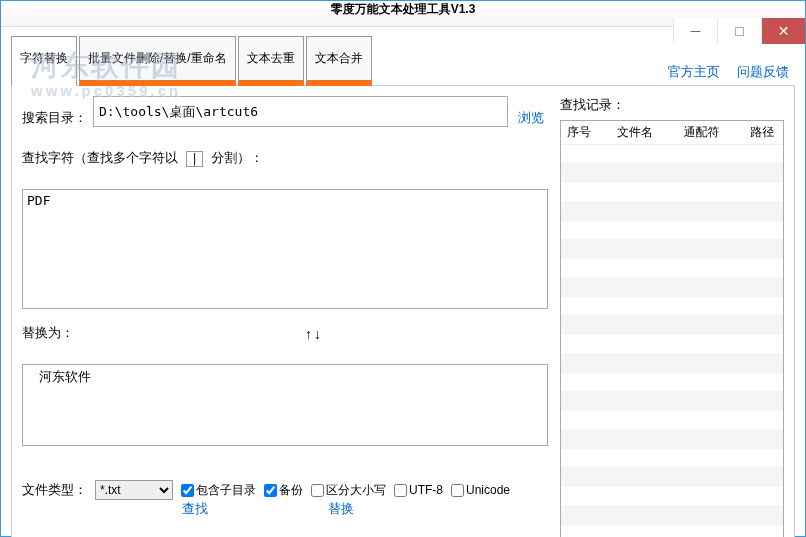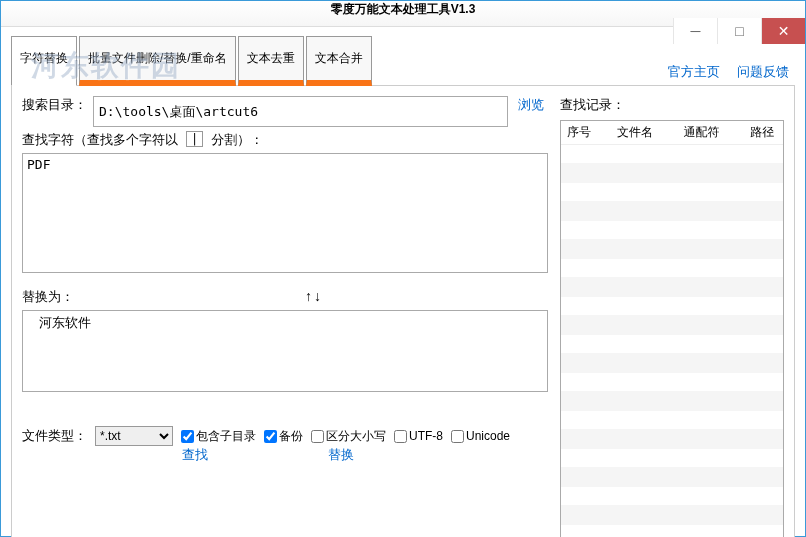--- a/index.html
+++ b/index.html
@@ -16,21 +16,21 @@
 .watermark .url { font-size: 15px; display: block; letter-spacing: 3px; margin-top: -3px; color: rgba(110,140,175,0.30); }
 .tabs { display: flex; gap: 2px; margin-top: 2px; position: relative; z-index: 10; }
 .tab { padding: 13px 8px; background: #fff; border: 1px solid #999; border-bottom: 1px solid #fff; font-size: 12px; cursor: pointer; position: relative; top: 1px; }
 .tab:not(.active) { background: #f8f8f8; border-bottom: 6px solid #f97316; }
 .toplinks { position: absolute; right: 16px; top: 36px; }
 .toplinks a { color: #0066cc; text-decoration: none; margin-left: 14px; font-size: 13px; cursor: pointer; }
 .panel { border: 1px solid #ccc; padding: 10px 10px 14px; margin-top: 0; position: relative; z-index: 5; background: #fff; }
 .layout { display: flex; gap: 12px; }
 .leftcol { flex: 1; }
 .rightcol { width: 224px; }
-.row { display: flex; align-items: flex-start; margin-bottom: 4px; gap: 6px; }
+.row { display: flex; align-items: flex-end; margin-bottom: 22px; gap: 6px; }
 .label { font-size: 13px; }
 input[type=text].path { flex: 1; height: 31px; border: 1px solid #aaa; padding: 10px 5px; font-family: SimSun,monospace; font-size: 13px; }
 .browse { color: #0066cc; cursor: pointer; font-size: 13px; padding: 0 4px; }
 .boxed { border: 1px solid #999; padding: 0 4px; margin: 0 2px; font-family: monospace; }
 textarea { width: 100%; resize: none; border: 1px solid #aaa; font-family: SimSun, monospace; font-size: 13px; padding: 3px 4px; }
 .ta1 { height: 120px; }
 .ta2 { height: 82px; padding-left: 16px; }
 .swap { font-size: 14px; letter-spacing: 2px; cursor: pointer; }
 .bottomrow { display: flex; align-items: center; gap: 8px; margin-top: 31px; flex-wrap: wrap; }
 select { height: 20px; border: 1px solid #999; font-size: 12px; min-width: 78px; }
@@ -59,20 +59,21 @@
     <div class="winbtns">
       <div class="winbtn">─</div>
       <div class="winbtn">□</div>
       <div class="winbtn close">✕</div>
     </div>
   </div>
 
   <div class="content">
     <div class="watermark">
       <span>河东软件园</span>
+      <span class="url">www.pc0359.cn</span>
     </div>
 
     <div class="toplinks">
       <a>官方主页</a>
       <a>问题反馈</a>
     </div>
 
     <div class="tabs">
       <div class="tab active">字符替换</div>
       <div class="tab">批量文件删除/替换/重命名</div>

